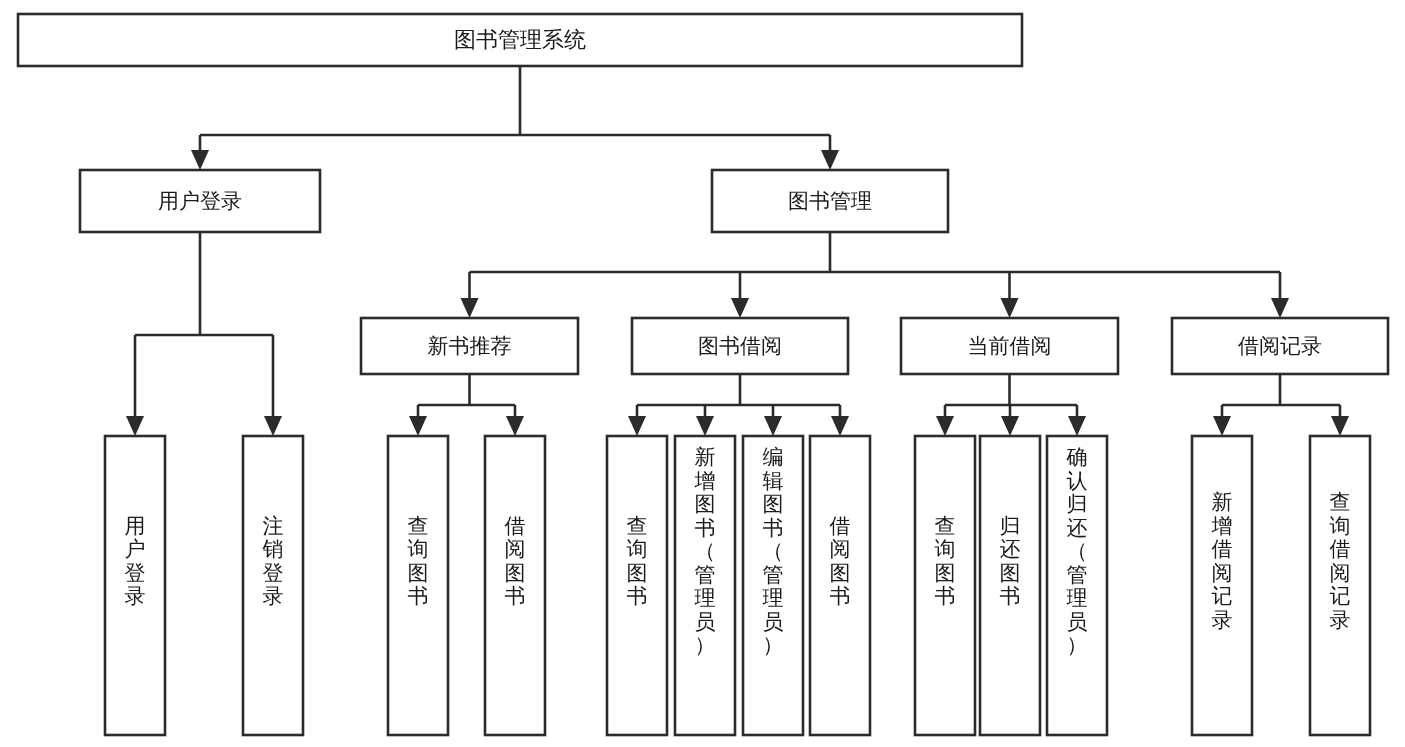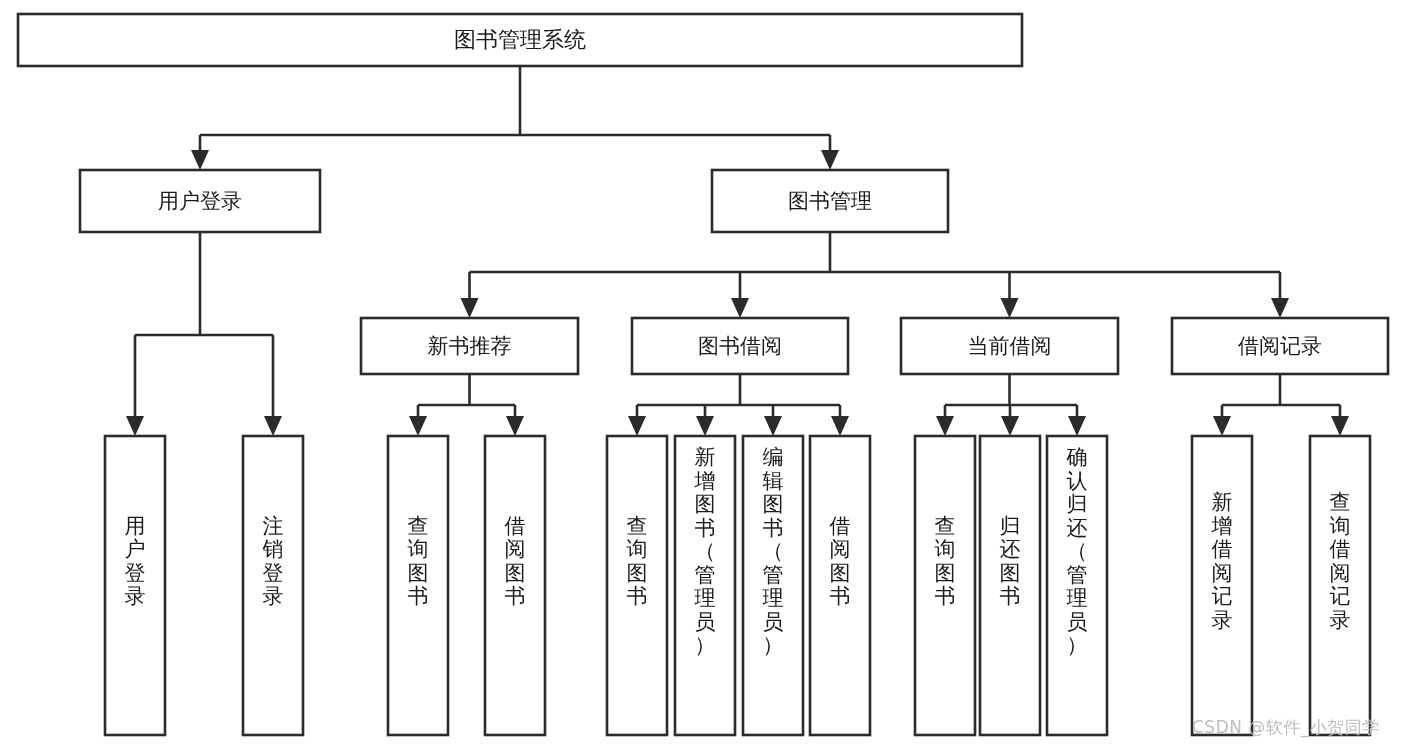--- a/index.html
+++ b/index.html
@@ -276,15 +276,14 @@
       <div class="leaf-vtext" style="left: 1310px; width: 60px; top: 491px;">
         <span>查</span>
         <span>询</span>
         <span>借</span>
         <span>阅</span>
         <span>记</span>
         <span>录</span>
       </div>
     </div>
 
-  <div class="watermark" id="watermark" style="left: 1192px; top: 716px;">CSDN @软件_小贺同学</div>
 
 </div>
 
 </body></html>

